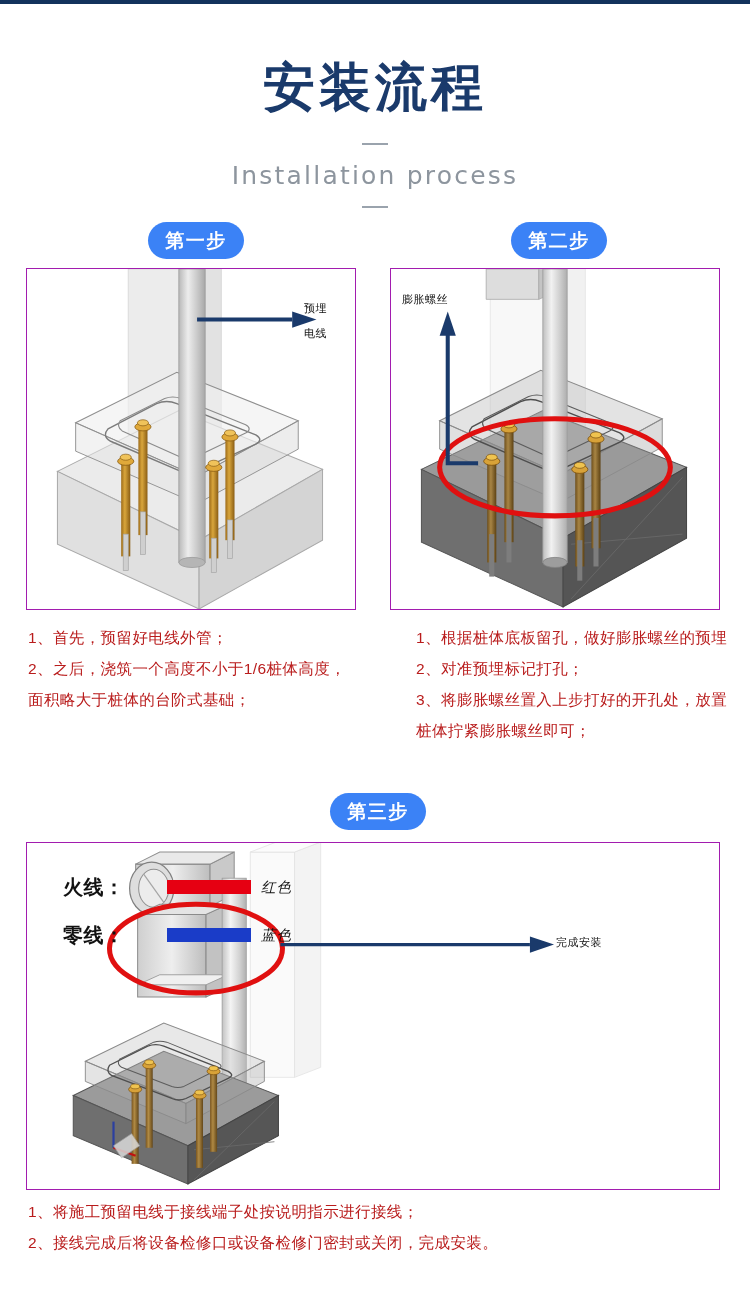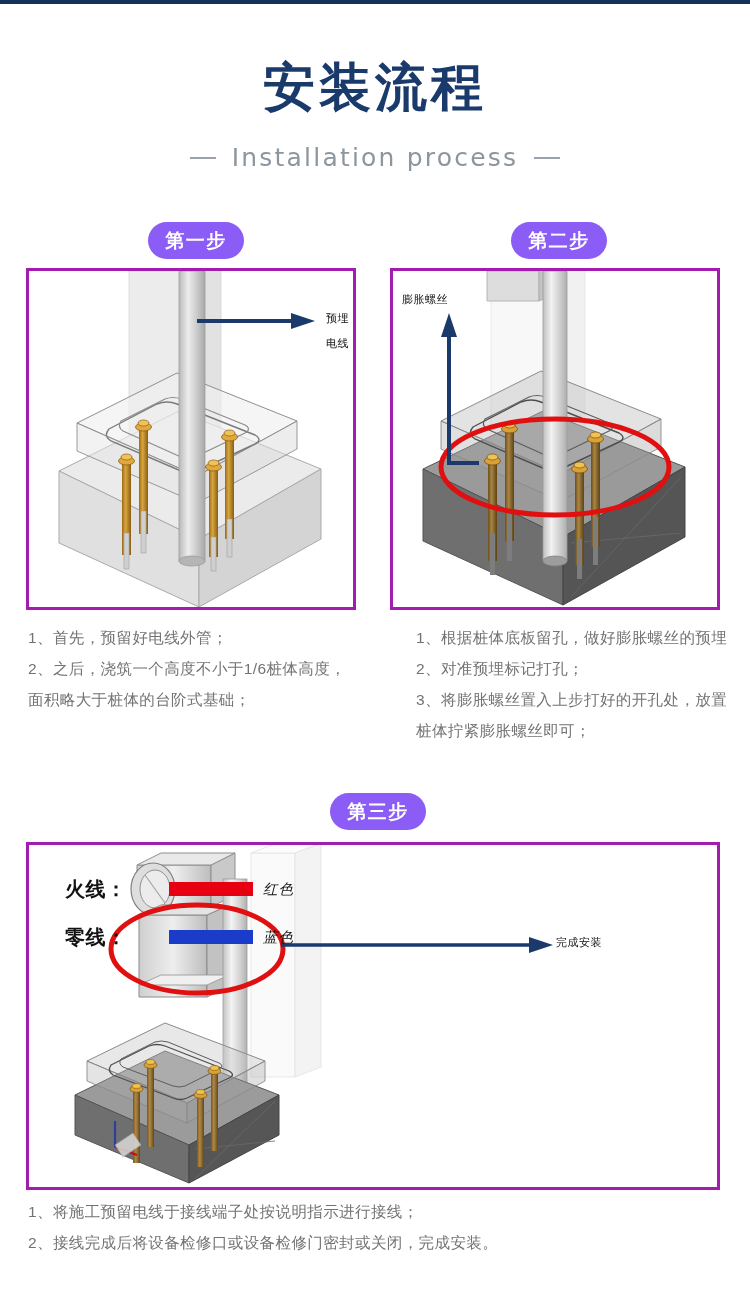--- a/index.html
+++ b/index.html
@@ -29,64 +29,65 @@
     font-size: 52px; font-weight: bold;
     letter-spacing: 4px;
     color: #1a3a6b;
     line-height: 1.15;
   }
   .subtitle-row {
     position: absolute; left: 0; top: 143px;
     width: 750px;
     display: flex; align-items: center; justify-content: center;
     gap: 16px;
+    flex-direction: column;
   }
   .sub-dash {
     width: 26px; height: 2px; background: #9aa3ad;
   }
   .subtitle-text {
     font-size: 25px; color: #8d959e;
     letter-spacing: 2.2px;
     font-family: "DejaVu Sans", sans-serif;
   }
 
   
   .step-badge {
     position: absolute;
-    background: #8b5cf6;
+    background: #3b82f6;
     color: #ffffff;
     border-radius: 22px;
     font-size: 19px; font-weight: bold;
     letter-spacing: 1.5px;
     display: flex; align-items: center; justify-content: center;
     height: 37px;
     z-index: 6;
   }
   #badge1 { left: 148px; top: 222px; width: 96px; }
   #badge2 { left: 511px; top: 222px; width: 96px; }
   #badge3 { left: 330px; top: 793px; width: 96px; }
 
   
   .panel {
     position: absolute;
-    border: 3px solid #a21caf;
+    border: 1px solid #a21caf;
     background: #ffffff;
     overflow: hidden;
   }
   #panel1 { left: 26px;  top: 268px; width: 330px; height: 342px; }
   #panel2 { left: 390px; top: 268px; width: 330px; height: 342px; }
   #panel3 { left: 26px;  top: 842px; width: 694px; height: 348px; }
 
   .panel svg { display: block; width: 100%; height: 100%; }
 
   
   .caption {
     position: absolute;
     font-size: 15.5px;
-    color: #737373;
+    color: #b91c1c;
     line-height: 31px;
     letter-spacing: 0.4px;
   }
   #cap1 { left: 28px;  top: 622px; width: 336px; }
   #cap2 { left: 392px; top: 622px; width: 336px; margin-left: 24px; }
   #cap3 { left: 28px;  top: 1196px; width: 700px; }
   .caption p { margin: 0; }
 
   
   .legend {
@@ -117,21 +118,21 @@
 
   
   .annot {
     position: absolute;
     font-size: 11px;
     color: #111111;
     line-height: 25px;
     letter-spacing: 0.5px;
     z-index: 4;
   }
-  #annot1 { left: 304px; top: 306px; width: 70px; margin-left: 22px; }
+  #annot1 { left: 304px; top: 296px; width: 70px; }
   #annot2 { left: 402px; top: 287px; width: 120px; }
   #annot3 { left: 556px; top: 930px; width: 190px; }
 </style>
 </head>
 <body>
 
 <div id="page">
 
   <div class="top-rule"></div>
 

